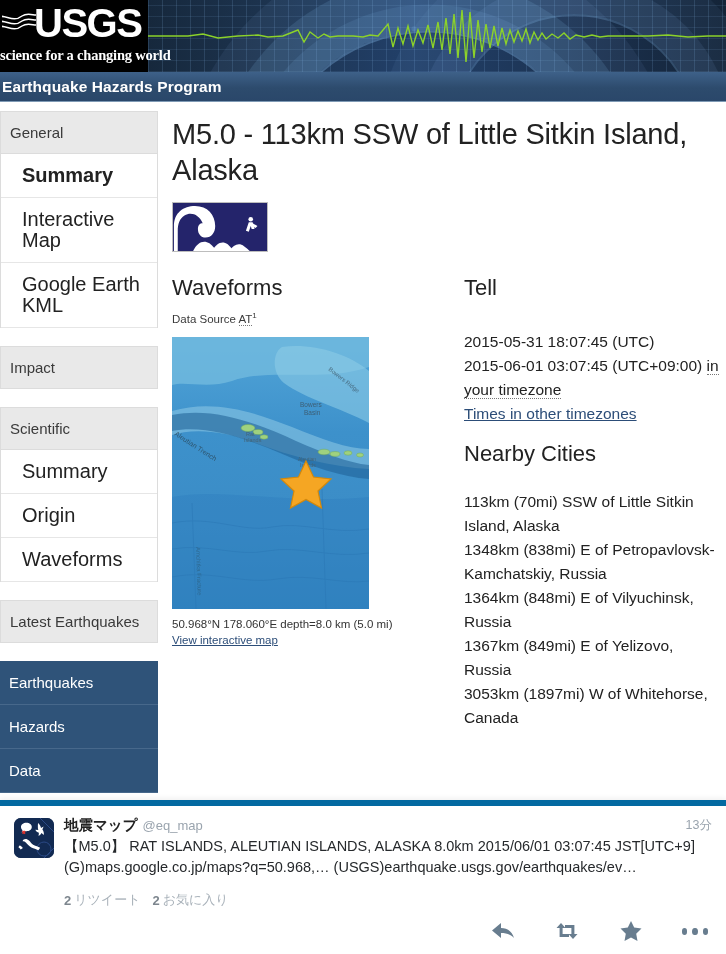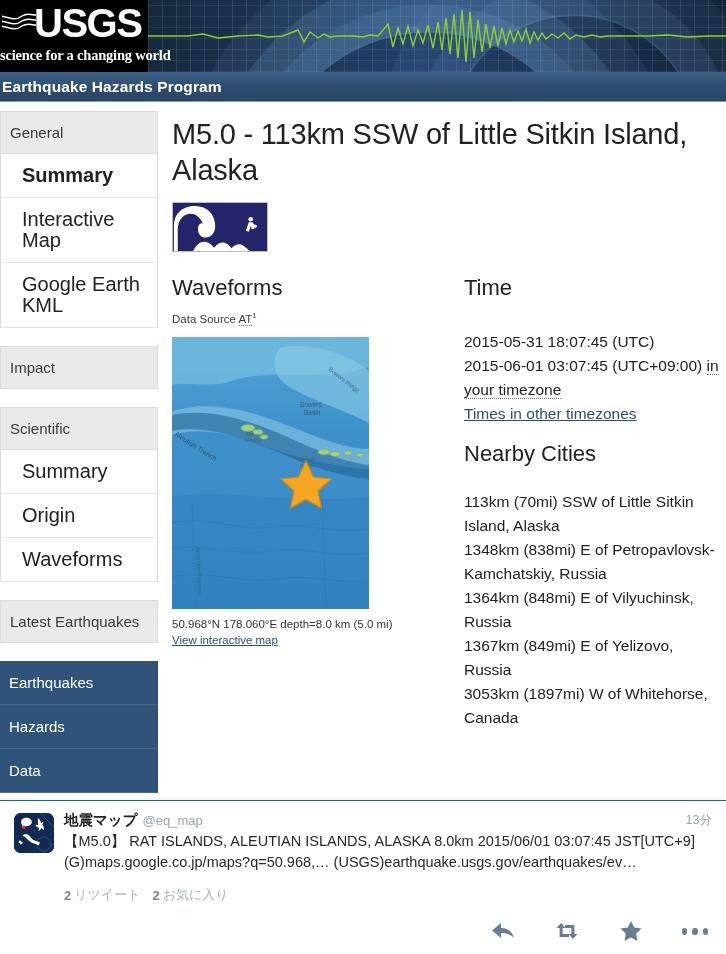--- a/index.html
+++ b/index.html
@@ -195,21 +195,21 @@
   .city { font-size: 15.5px; color: #222; line-height: 24px; }
   .tectonic { font-size: 22px; color: #222; margin: 30px 0 0 0; font-weight: normal; }
 
   
   .tweet {
     position: absolute;
     left: 0; bottom: 0;
     width: 726px;
     height: 154px;
     background: #ffffff;
-    border-top: 1px solid #0369a1;
+    border-top: 6px solid #0369a1;
     box-shadow: 0 -2px 5px rgba(0,0,0,.06);
     padding: 10px 14px 0 14px;
   }
   .tweet-row { display: flex; }
   .avatar {
     width: 40px; height: 40px; flex: 0 0 40px;
     border-radius: 7px;
     background: #122a52;
     position: relative;
     overflow: hidden;
@@ -393,21 +393,21 @@
             </svg>
           </div>
 
           <div class="map-caption">
             <div>50.968°N 178.060°E depth=8.0 km (5.0 mi)</div>
             <a class="lnk">View interactive map</a>
           </div>
         </div>
 
         <div class="col-right">
-          <h2 class="sec-head time">Time</h2>
+          <h2 class="sec-head time">Tell</h2>
           <div class="info-line">2015-05-31 18:07:45 (UTC)</div>
           <div class="info-line"><span>2015-06-01 03:07:45 (UTC+09:00)</span> <span class="dotted">in your timezone</span></div>
           <a class="lnk times-link">Times in other timezones</a>
 
           <div class="cities">
             <h2 class="sec-head" style="margin-bottom:22px">Nearby Cities</h2>
             <div class="city">113km (70mi) SSW of Little Sitkin Island, Alaska</div>
             <div class="city">1348km (838mi) E of Petropavlovsk-Kamchatskiy, Russia</div>
             <div class="city">1364km (848mi) E of Vilyuchinsk, Russia</div>
             <div class="city">1367km (849mi) E of Yelizovo, Russia</div>

